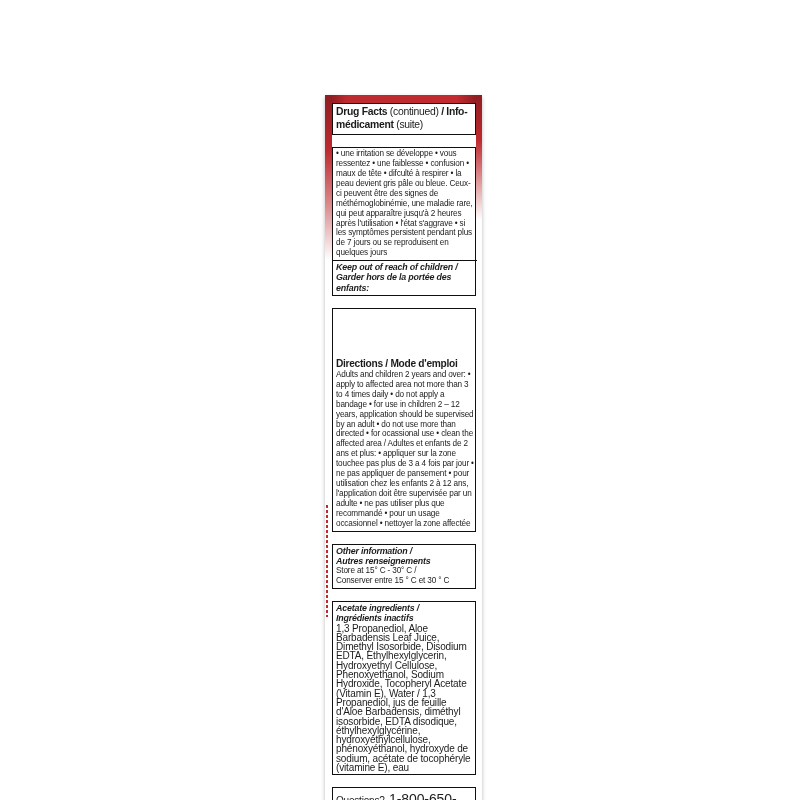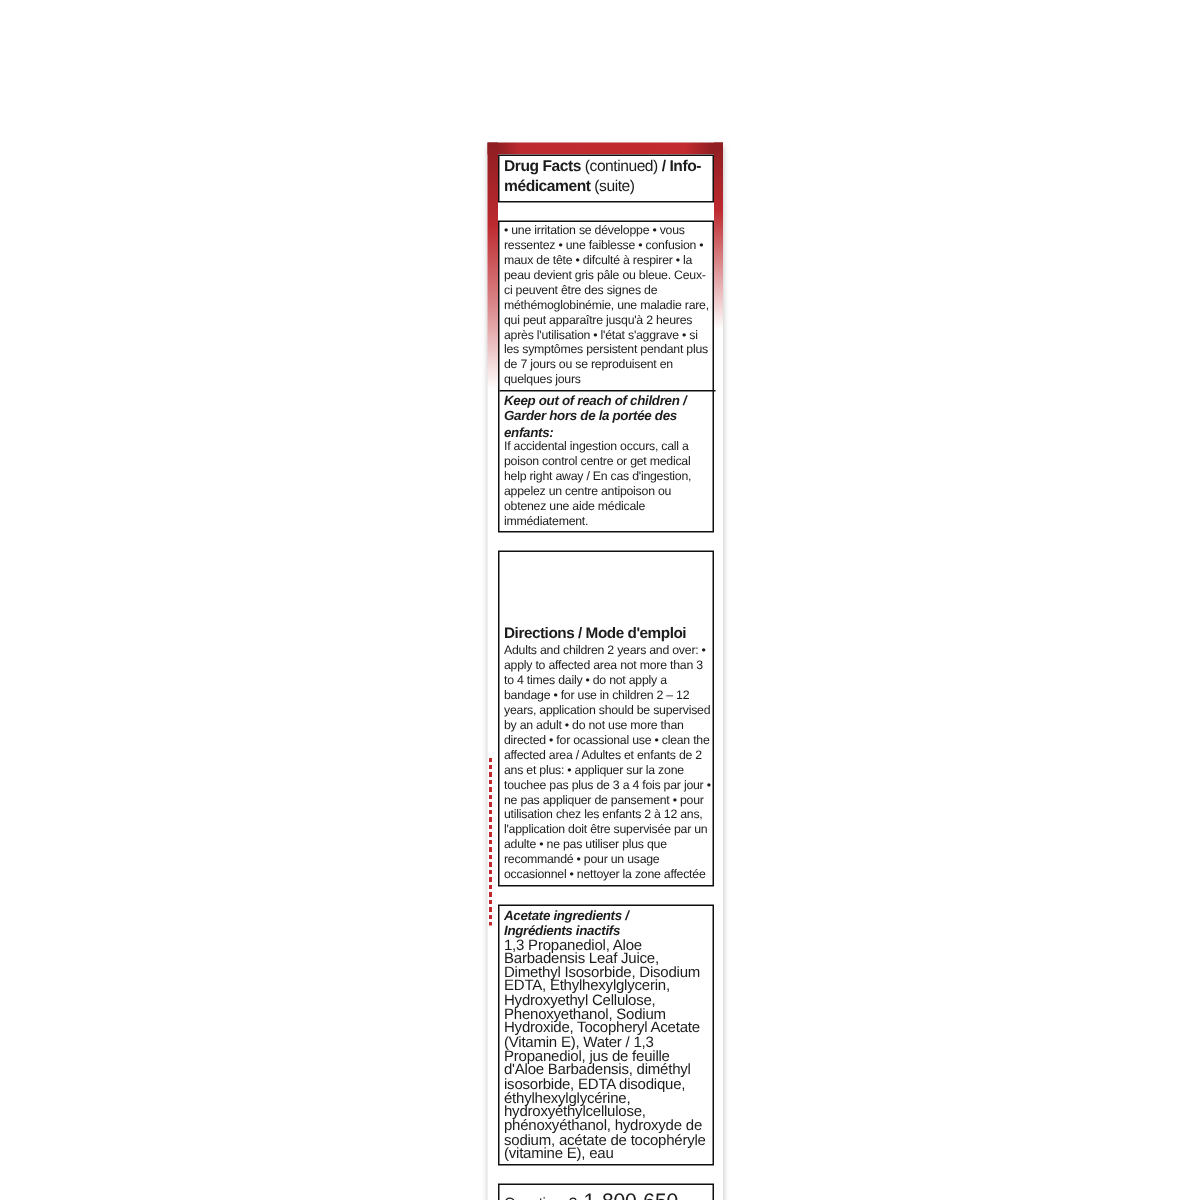--- a/index.html
+++ b/index.html
@@ -71,28 +71,33 @@
 
     <div class="df-box df-title">
       <span class="b">Drug Facts</span><span> (continued) </span><span class="b">/ Info-médicament</span><span> (suite)</span>
     </div>
 
     <div class="df-box">
       <div class="body-txt">• une irritation se développe • vous ressentez • une faiblesse • confusion • maux de tête • difculté à respirer • la peau devient gris pâle ou bleue. Ceux-ci peuvent être des signes de méthémoglobinémie, une maladie rare, qui peut apparaître jusqu'à 2 heures après l'utilisation • l'état s'aggrave • si les symptômes persistent pendant plus de 7 jours ou se reproduisent en quelques jours</div>
       <div class="sec-rule"></div>
       <div class="h-small">Keep out of reach of children /
 Garder hors de la portée des enfants:</div>
-      <div class="body-txt">If accidental ingestion occurs, call a poison control centre or get medical help right away / En cas d'ingestion, appelez un centre antipoison ou obtenez une aide médicale immédiatement.</div>
     </div>
 
     <div class="df-box">
       <div class="h-big">Directions / Mode d'emploi</div>
       <div class="body-txt">Adults and children 2 years and over: • apply to affected area not more than 3 to 4 times daily • do not apply a bandage • for use in children 2 – 12 years, application should be supervised by an adult • do not use more than directed • for ocassional use • clean the affected area / Adultes et enfants de 2 ans et plus: • appliquer sur la zone touchee pas plus de 3 a 4 fois par jour • ne pas appliquer de pansement • pour utilisation chez les enfants 2 à 12 ans, l'application doit être supervisée par un adulte • ne pas utiliser plus que recommandé • pour un usage occasionnel • nettoyer la zone affectée</div>
     </div>
 
+    <div class="df-box">
+      <div class="h-small">Other information /
+Autres renseignements</div>
+      <div class="body-txt">Store at 15° C - 30° C /
+Conserver entre 15 ° C et 30 ° C</div>
+    </div>
 
     <div class="df-box inactive">
       <div class="h-small">Acetate ingredients /
 Ingrédients inactifs</div>
       <div class="body-txt">1,3 Propanediol, Aloe Barbadensis Leaf Juice, Dimethyl Isosorbide, Disodium EDTA, Ethylhexylglycerin, Hydroxyethyl Cellulose, Phenoxyethanol, Sodium Hydroxide, Tocopheryl Acetate (Vitamin E), Water / 1,3 Propanediol, jus de feuille d'Aloe Barbadensis, diméthyl isosorbide, EDTA disodique, éthylhexylglycérine, hydroxyéthylcellulose, phénoxyéthanol, hydroxyde de sodium, acétate de tocophéryle (vitamine E), eau</div>
     </div>
 
     <div class="df-box questions-row">
       <span class="q">Questions?</span>
       <span class="ph">1-800-650-0113</span>

